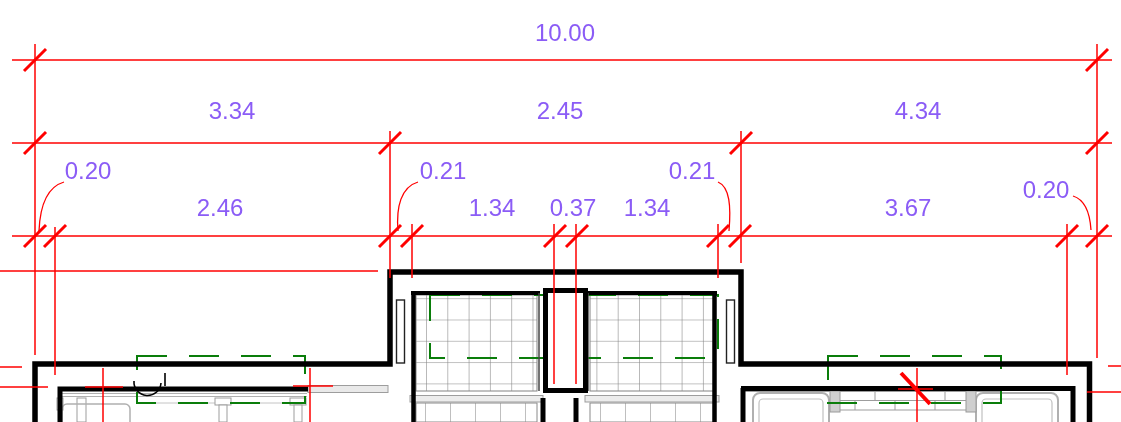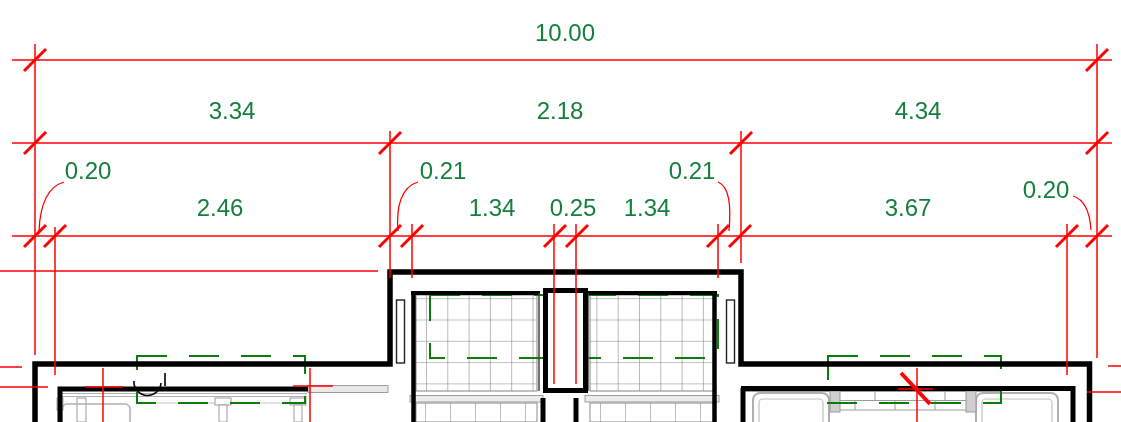--- a/index.html
+++ b/index.html
@@ -1,19 +1,19 @@
 <!DOCTYPE html>
 <html><head>
 <meta charset="utf-8">
 <style>
   html,body{margin:0;padding:0;background:#ffffff;}
   #canvas{position:relative;width:1121px;height:422px;background:#ffffff;overflow:hidden;
           font-family:"Liberation Sans",sans-serif;}
   #linework{position:absolute;left:0;top:0;}
-  .dim{position:absolute;transform:translate(-50%,-50%);font-size:24px;color:#15803d;
+  .dim{position:absolute;transform:translate(-50%,-50%);font-size:24px;color:#8b5cf6;
        white-space:nowrap;line-height:1;}
 </style>
 </head>
 <body>
 
 <div id="canvas">
 
   <svg id="linework" width="1121" height="422" viewBox="0 0 1121 422">
     <defs>
       <pattern id="tileS" width="21.3" height="21.3" patternUnits="userSpaceOnUse">
@@ -161,27 +161,27 @@
         <line x1="1108" y1="366" x2="1121" y2="366"></line>
         <line x1="1087" y1="392" x2="1121" y2="392"></line>
       </g>
     </g>
   </svg>
 
   <div>
     <span class="dim" style="left:565px;top:33px">10.00</span>
 
     <span class="dim" style="left:232px;top:111px">3.34</span>
-    <span class="dim" style="left:560px;top:111px">2.18</span>
+    <span class="dim" style="left:560px;top:111px">2.45</span>
     <span class="dim" style="left:918px;top:111px">4.34</span>
 
     <span class="dim" style="left:88px;top:171px">0.20</span>
     <span class="dim" style="left:443px;top:171px">0.21</span>
     <span class="dim" style="left:692px;top:171px">0.21</span>
     <span class="dim" style="left:1046px;top:190px">0.20</span>
 
     <span class="dim" style="left:220px;top:208px">2.46</span>
     <span class="dim" style="left:492px;top:208px">1.34</span>
-    <span class="dim" style="left:573px;top:208px">0.25</span>
+    <span class="dim" style="left:573px;top:208px">0.37</span>
     <span class="dim" style="left:647px;top:208px">1.34</span>
     <span class="dim" style="left:908px;top:208px">3.67</span>
   </div>
 </div>
 
 </body></html>

